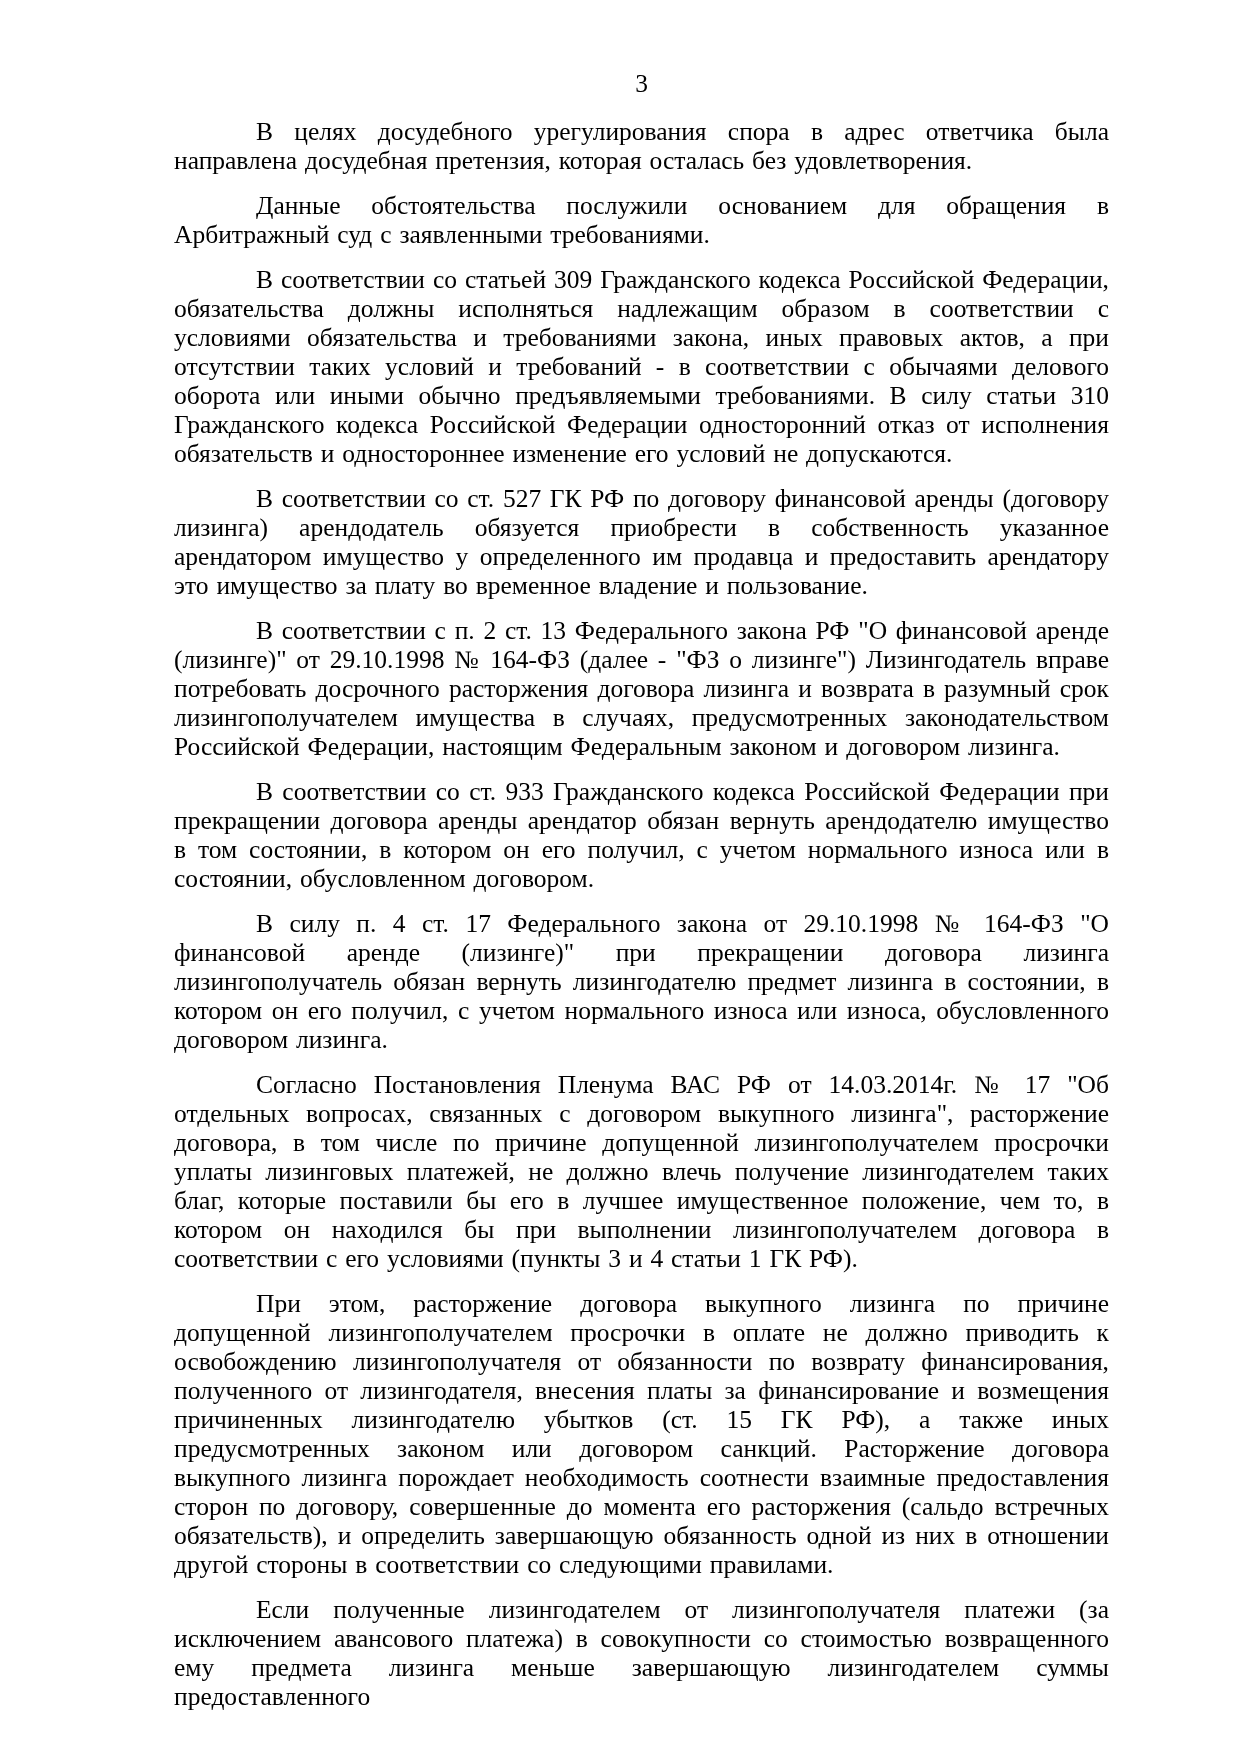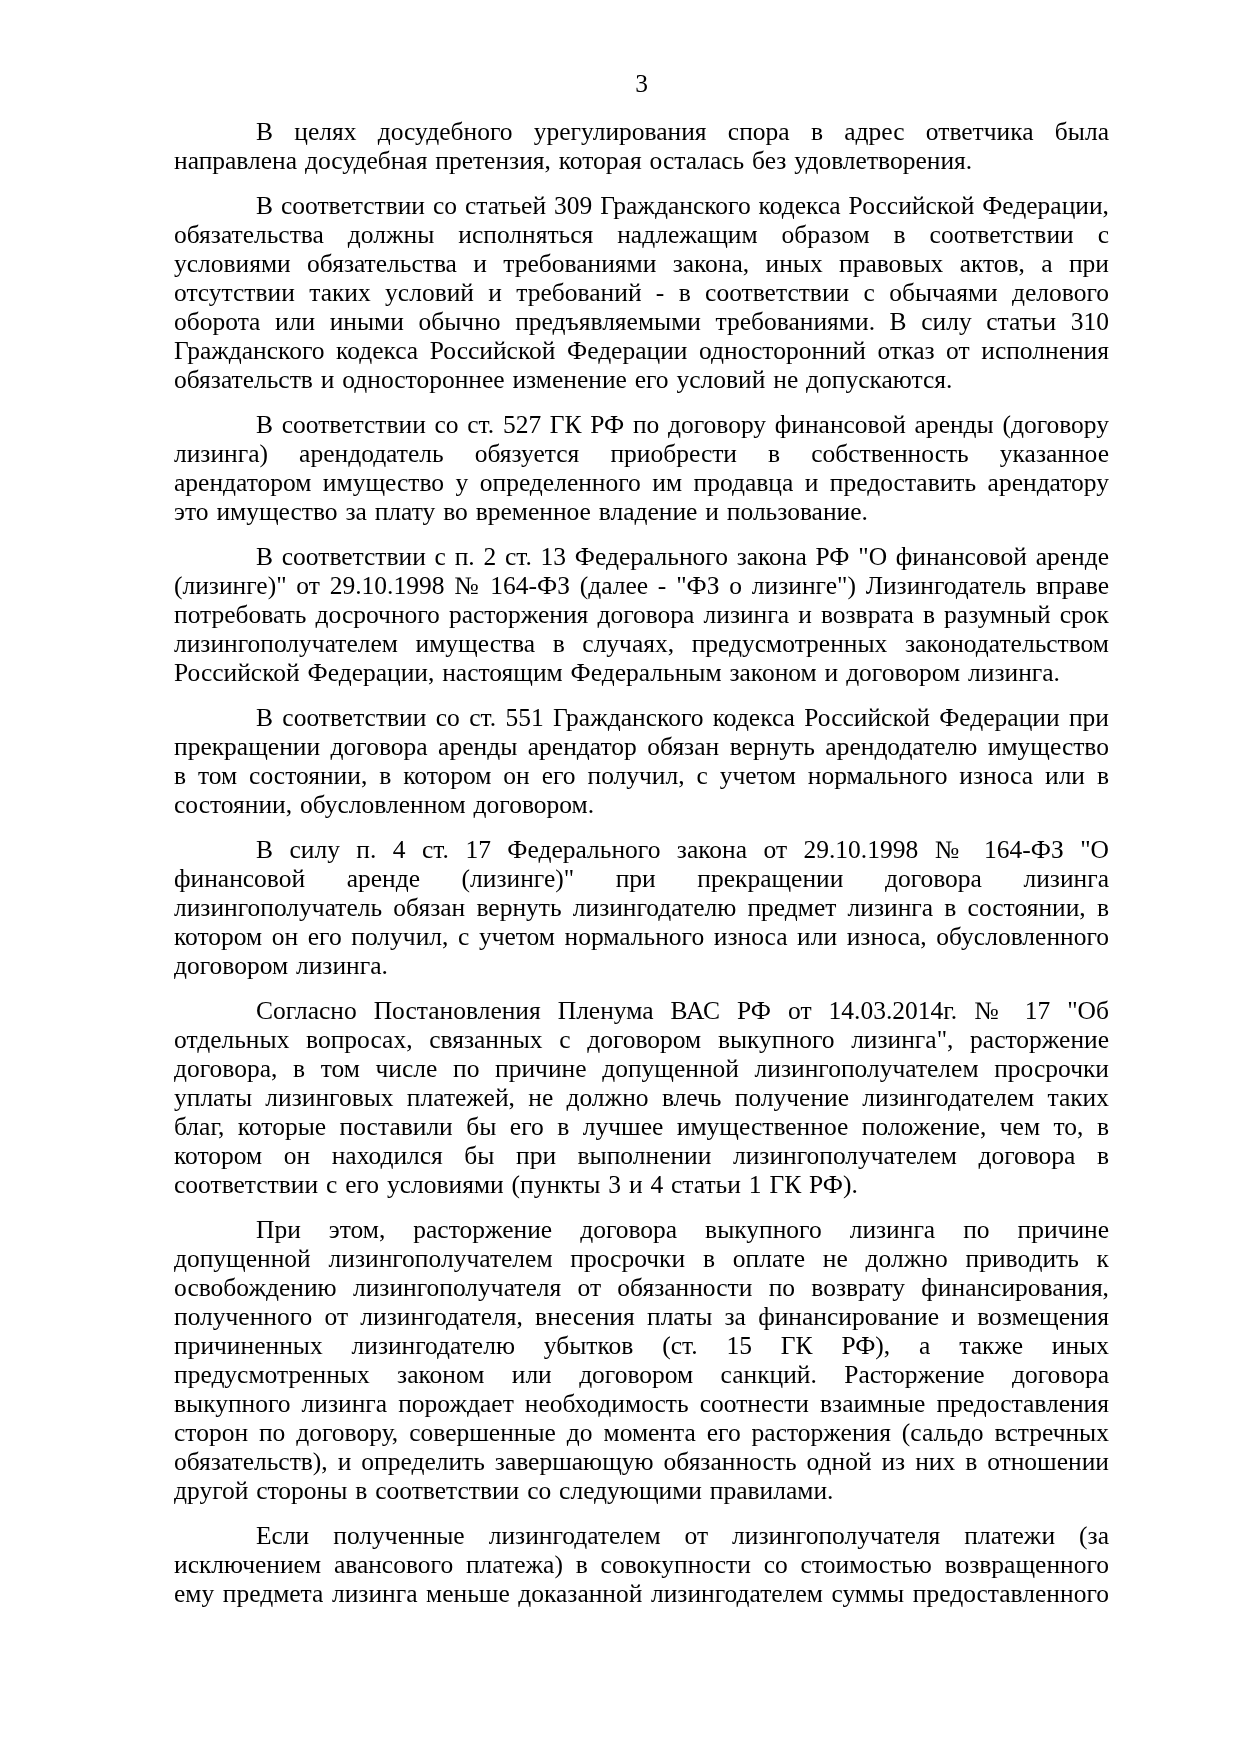--- a/index.html
+++ b/index.html
@@ -41,22 +41,23 @@
   }
 </style>
 </head>
 <body>
 
 <div class="page">
   <div class="page-number">3</div>
 
   <div class="body-text">
     <p>В целях досудебного урегулирования спора в адрес ответчика была направлена досудебная претензия, которая осталась без удовлетворения.</p>
+    <p>Данные обстоятельства послужили основанием для обращения в Арбитражный суд с заявленными требованиями.</p>
     <p>В соответствии со статьей 309 Гражданского кодекса Российской Федерации, обязательства должны исполняться надлежащим образом в соответствии с условиями обязательства и требованиями закона, иных правовых актов, а при отсутствии таких условий и требований - в соответствии с обычаями делового оборота или иными обычно предъявляемыми требованиями. В силу статьи 310 Гражданского кодекса Российской Федерации односторонний отказ от исполнения обязательств и одностороннее изменение его условий не допускаются.</p>
     <p>В соответствии со ст. 527 ГК РФ по договору финансовой аренды (договору лизинга) арендодатель обязуется приобрести в собственность указанное арендатором имущество у определенного им продавца и предоставить арендатору это имущество за плату во временное владение и пользование.</p>
     <p>В соответствии с п. 2 ст. 13 Федерального закона РФ "О финансовой аренде (лизинге)" от 29.10.1998 № 164-ФЗ (далее - "ФЗ о лизинге") Лизингодатель вправе потребовать досрочного расторжения договора лизинга и возврата в разумный срок лизингополучателем имущества в случаях, предусмотренных законодательством Российской Федерации, настоящим Федеральным законом и договором лизинга.</p>
-    <p>В соответствии со ст. 551 Гражданского кодекса Российской Федерации при прекращении договора аренды арендатор обязан вернуть арендодателю имущество в том состоянии, в котором он его получил, с учетом нормального износа или в состоянии, обусловленном договором.</p>
+    <p>В соответствии со ст. 933 Гражданского кодекса Российской Федерации при прекращении договора аренды арендатор обязан вернуть арендодателю имущество в том состоянии, в котором он его получил, с учетом нормального износа или в состоянии, обусловленном договором.</p>
     <p>В силу п. 4 ст. 17 Федерального закона от 29.10.1998 № 164-ФЗ "О финансовой аренде (лизинге)" при прекращении договора лизинга лизингополучатель обязан вернуть лизингодателю предмет лизинга в состоянии, в котором он его получил, с учетом нормального износа или износа, обусловленного договором лизинга.</p>
     <p>Согласно Постановления Пленума ВАС РФ от 14.03.2014г. № 17 "Об отдельных вопросах, связанных с договором выкупного лизинга", расторжение договора, в том числе по причине допущенной лизингополучателем просрочки уплаты лизинговых платежей, не должно влечь получение лизингодателем таких благ, которые поставили бы его в лучшее имущественное положение, чем то, в котором он находился бы при выполнении лизингополучателем договора в соответствии с его условиями (пункты 3 и 4 статьи 1 ГК РФ).</p>
     <p>При этом, расторжение договора выкупного лизинга по причине допущенной лизингополучателем просрочки в оплате не должно приводить к освобождению лизингополучателя от обязанности по возврату финансирования, полученного от лизингодателя, внесения платы за финансирование и возмещения причиненных лизингодателю убытков (ст. 15 ГК РФ), а также иных предусмотренных законом или договором санкций. Расторжение договора выкупного лизинга порождает необходимость соотнести взаимные предоставления сторон по договору, совершенные до момента его расторжения (сальдо встречных обязательств), и определить завершающую обязанность одной из них в отношении другой стороны в соответствии со следующими правилами.</p>
-    <p class="continued">Если полученные лизингодателем от лизингополучателя платежи (за исключением авансового платежа) в совокупности со стоимостью возвращенного ему предмета лизинга меньше доказанной лизингодателем суммы предоставленного</p>
+    <p class="continued">Если полученные лизингодателем от лизингополучателя платежи (за исключением авансового платежа) в совокупности со стоимостью возвращенного ему предмета лизинга меньше завершающую лизингодателем суммы предоставленного</p>
   </div>
 </div>
 
 </body></html>

